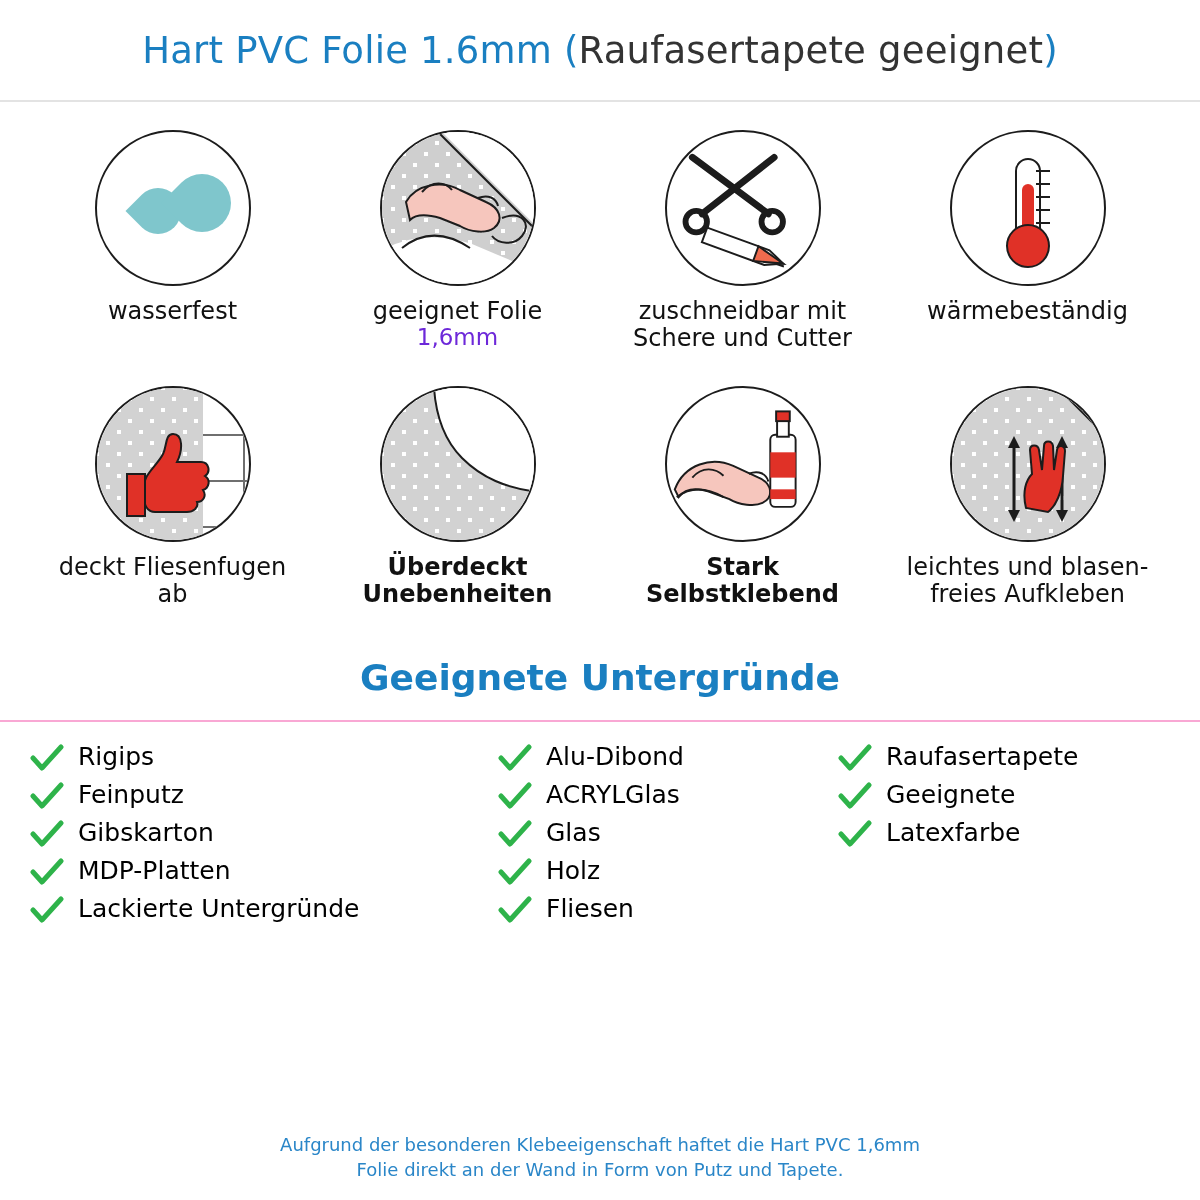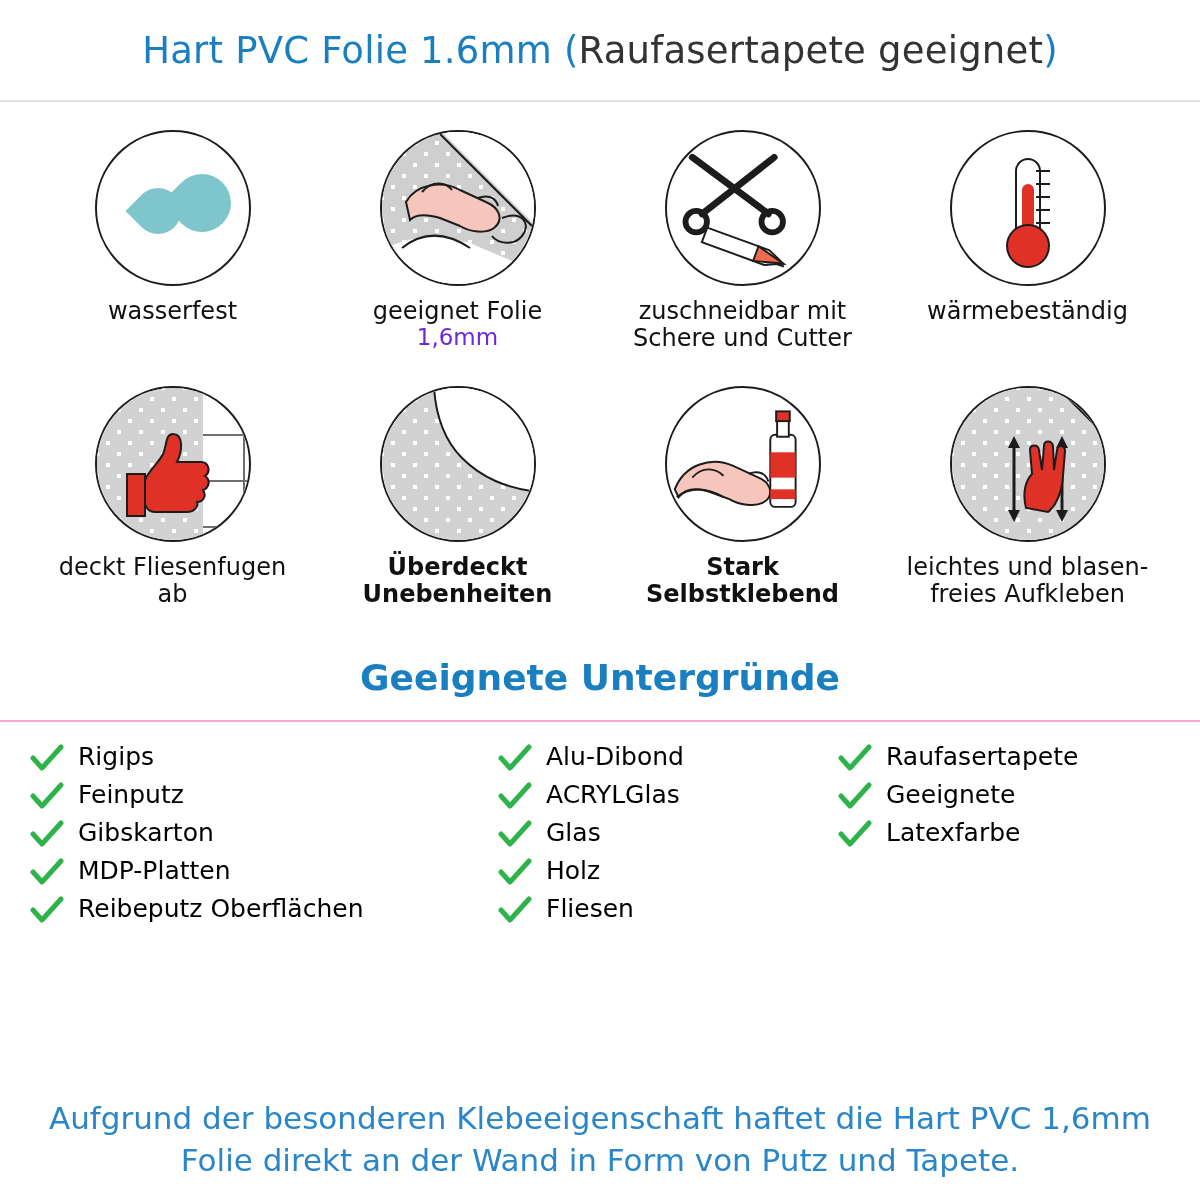--- a/index.html
+++ b/index.html
@@ -132,21 +132,21 @@
     font-size:25px; color:#000000;
     line-height:1.05;
   }
   .check { flex:0 0 auto; }
 
   
   .footer {
     position:absolute; left:0; right:0; bottom:18px;
     text-align:center;
     color:#2a86c8;
-    font-size:31px;
+    font-size:18px;
     line-height:1.35;
     padding:0 40px;
   }
 </style>
 </head>
 <body>
 
 <div class="page">
 
   <div class="header">
@@ -323,21 +323,21 @@
             </svg>
         </span>
         <span>MDP-Platten</span>
       </div>
       <div class="list-item">
         <span class="check">
           <svg width="34" height="28" viewBox="0 0 34 28">
               <path d="M3 14 L12 24 L31 3" fill="none" stroke="#2eb34a" stroke-width="5" stroke-linecap="round" stroke-linejoin="round"></path>
             </svg>
         </span>
-        <span>Reibeputz Oberflächen</span>
+        <span>Lackierte Untergründe</span>
       </div>
     </div>
 
     <div class="list-col">
       <div class="list-item">
         <span class="check">
           <svg width="34" height="28" viewBox="0 0 34 28">
               <path d="M3 14 L12 24 L31 3" fill="none" stroke="#2eb34a" stroke-width="5" stroke-linecap="round" stroke-linejoin="round"></path>
             </svg>
         </span>

